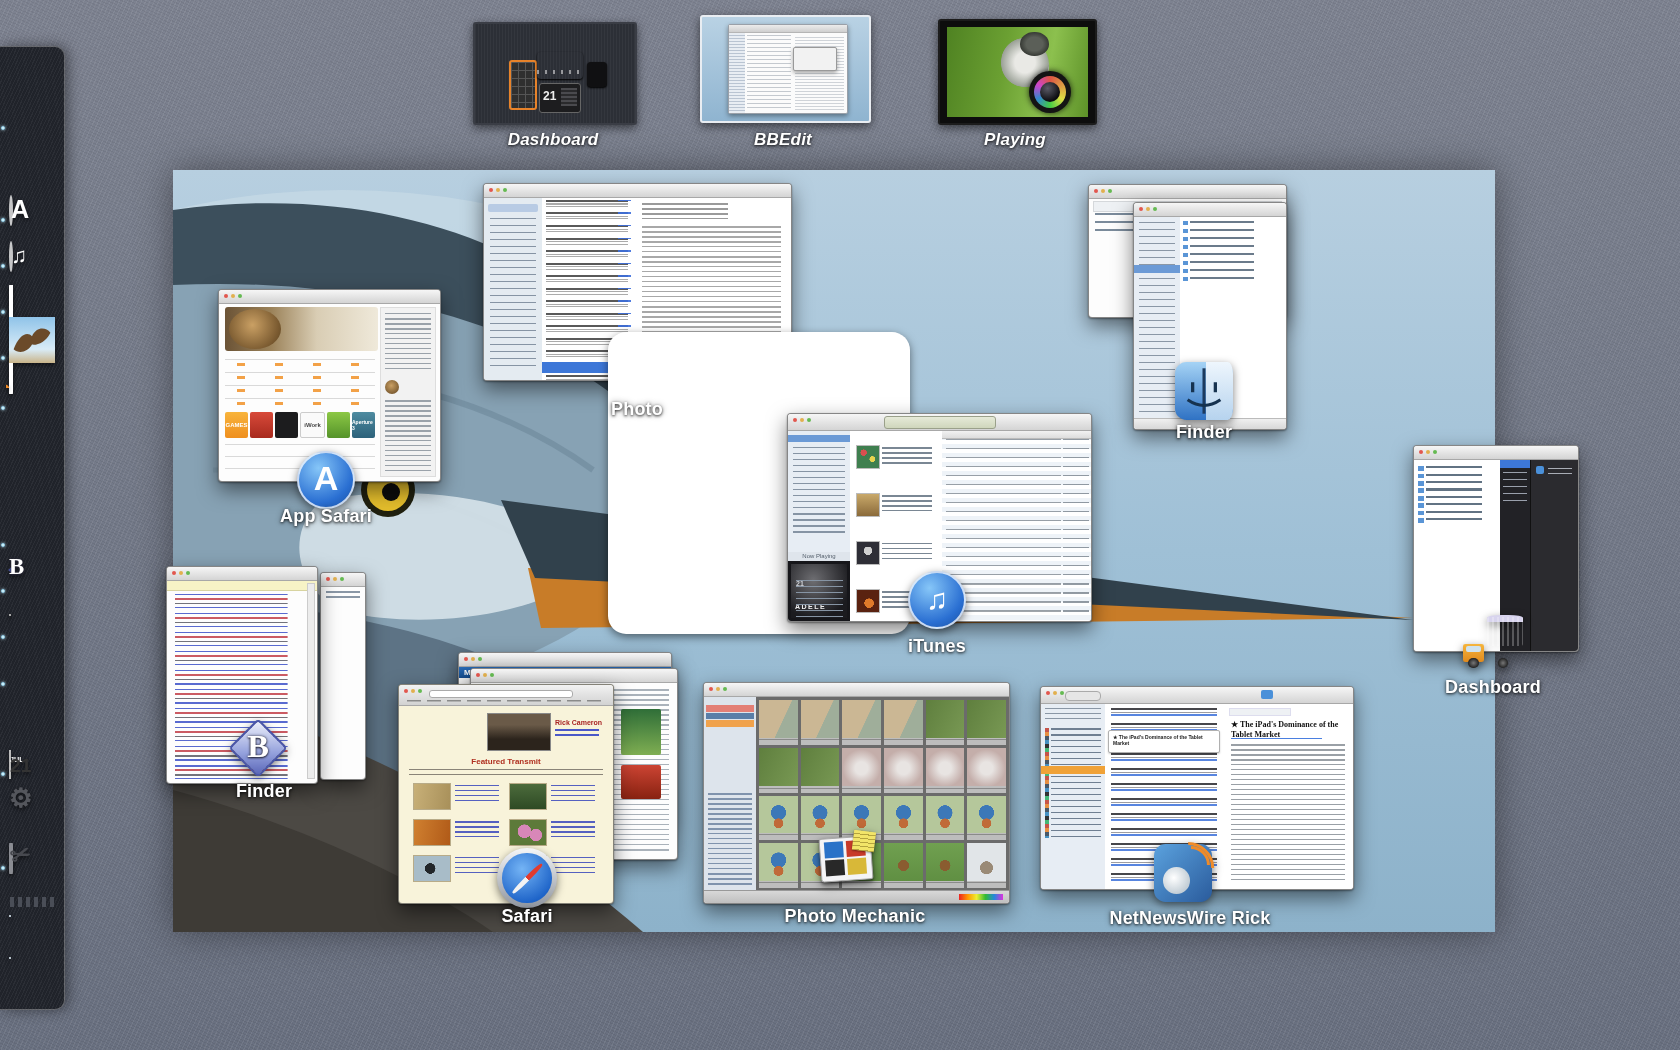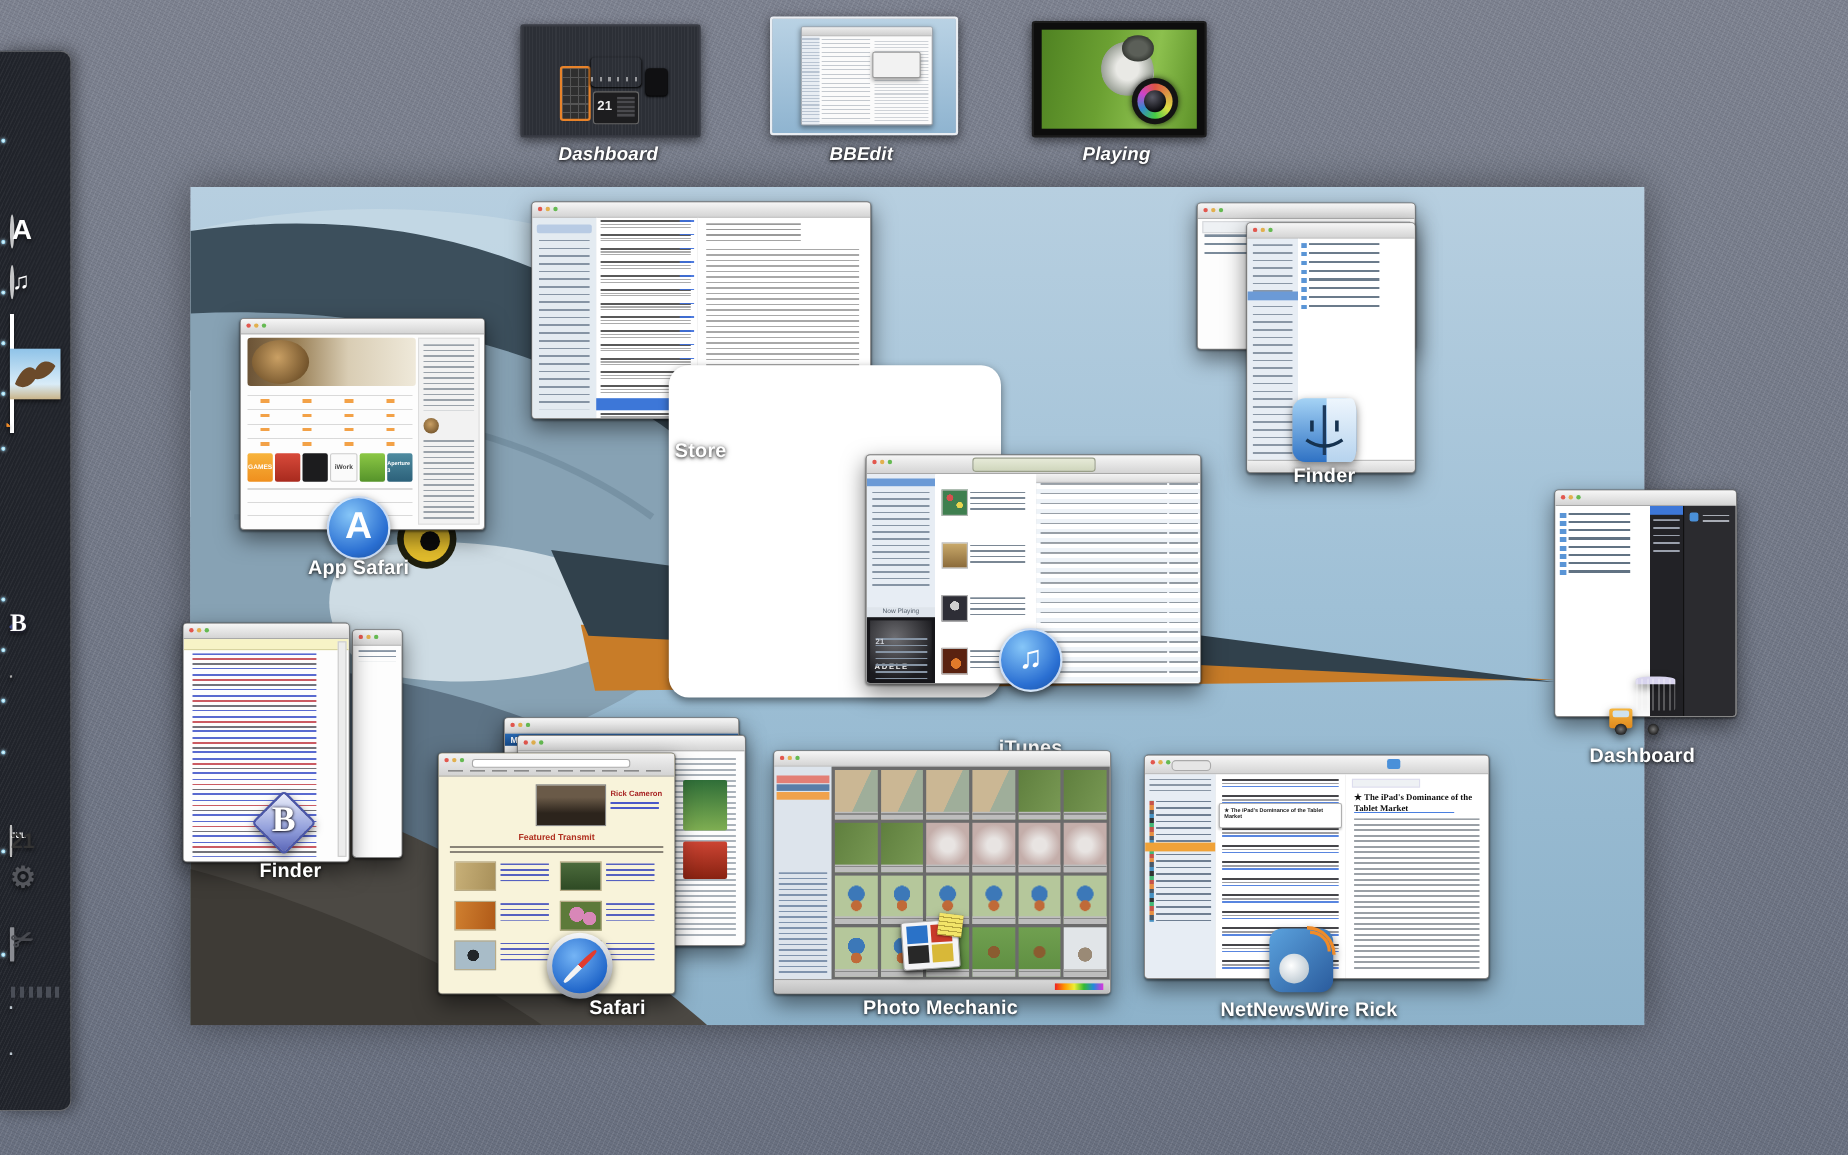--- a/index.html
+++ b/index.html
@@ -436,21 +436,21 @@
         <div class="bd tl"></div>
     </div>
   </div>
   <div class="clicon ic big ic-mail" style="left:608px;top:332px;">
     <i>
         <svg viewBox="0 0 10 10">
           <path d="M1,7 C2.2,3.8 4,3 5,4.2 C6,2 8,2.2 9,3.4 C8,5.4 6.2,6.2 5,6 C4,7.8 2,8 1,7 Z" fill="#6b4a2a"></path>
         </svg>
       </i>
   </div>
-  <div class="applabel" style="left:577px;top:399px;width:120px;">Store</div>
+  <div class="applabel" style="left:577px;top:399px;width:120px;">Photo</div>
 
   <div class="win" style="left:1088px;top:184px;width:197px;height:132px;">
     <div class="tb"></div>
     <div class="fd-cols"></div>
     <div class="fd-rows"></div>
   </div>
   <div class="win" style="left:1133px;top:202px;width:152px;height:226px;">
     <div class="tb"></div>
     <div class="fd-sb">
         <u></u>
@@ -495,21 +495,21 @@
       <div class="t tl" style="top:112px;"></div>
       <div class="a" style="top:158px;background:radial-gradient(circle at 55% 60%,#e07a2a 0 26%,rgba(0,0,0,0) 27%),#5a2210;"></div>
       <div class="t tl" style="top:160px;"></div>
     </div>
     <div class="it-list"></div>
     <div class="it-rate"></div>
   </div>
   <div class="clicon ic big ic-circleblue" style="left:908px;top:571px;">
     <span class="g" style="font-size:.95em;">♫</span>
   </div>
-  <div class="applabel" style="left:877px;top:669px;width:120px;">iTunes</div>
+  <div class="applabel" style="left:877px;top:636px;width:120px;">iTunes</div>
 
   <div class="win" style="left:1413px;top:445px;width:164px;height:205px;">
     <div class="tb"></div>
     <div class="tr-left">
         <i></i>
         <u></u>
       </div>
     <div class="tr-right">
       <div class="sb">
           <i></i>
@@ -576,21 +576,21 @@
     <div class="sf-cap tl" style="left:152px;top:136px;"></div>
     <div class="sf-th" style="left:14px;top:170px;background:radial-gradient(circle at 45% 50%,#22262a 0 22%,rgba(0,0,0,0) 23%),#a8bcc8;"></div>
     <div class="sf-cap tl" style="left:56px;top:172px;"></div>
     <div class="sf-th" style="left:110px;top:170px;background:linear-gradient(100deg,#b0a090,#7a6c5c);"></div>
     <div class="sf-cap tl" style="left:152px;top:172px;"></div>
   </div>
   <div class="clicon ic big ic-safari" style="left:497px;top:848px;width:60px;height:60px;">
     <i></i>
       <b></b>
   </div>
-  <div class="applabel" style="left:467px;top:906px;width:120px;text-align:right;">Safari</div>
+  <div class="applabel" style="left:467px;top:906px;width:120px;">Safari</div>
 
   <div class="win" style="left:703px;top:682px;width:305px;height:220px;">
     <div class="tb"></div>
     <div class="pm-sb">
       <div class="r1"></div>
       <div class="r2"></div>
       <div class="r3"></div>
       <u></u>
     </div>
     <div class="pm-grid">

